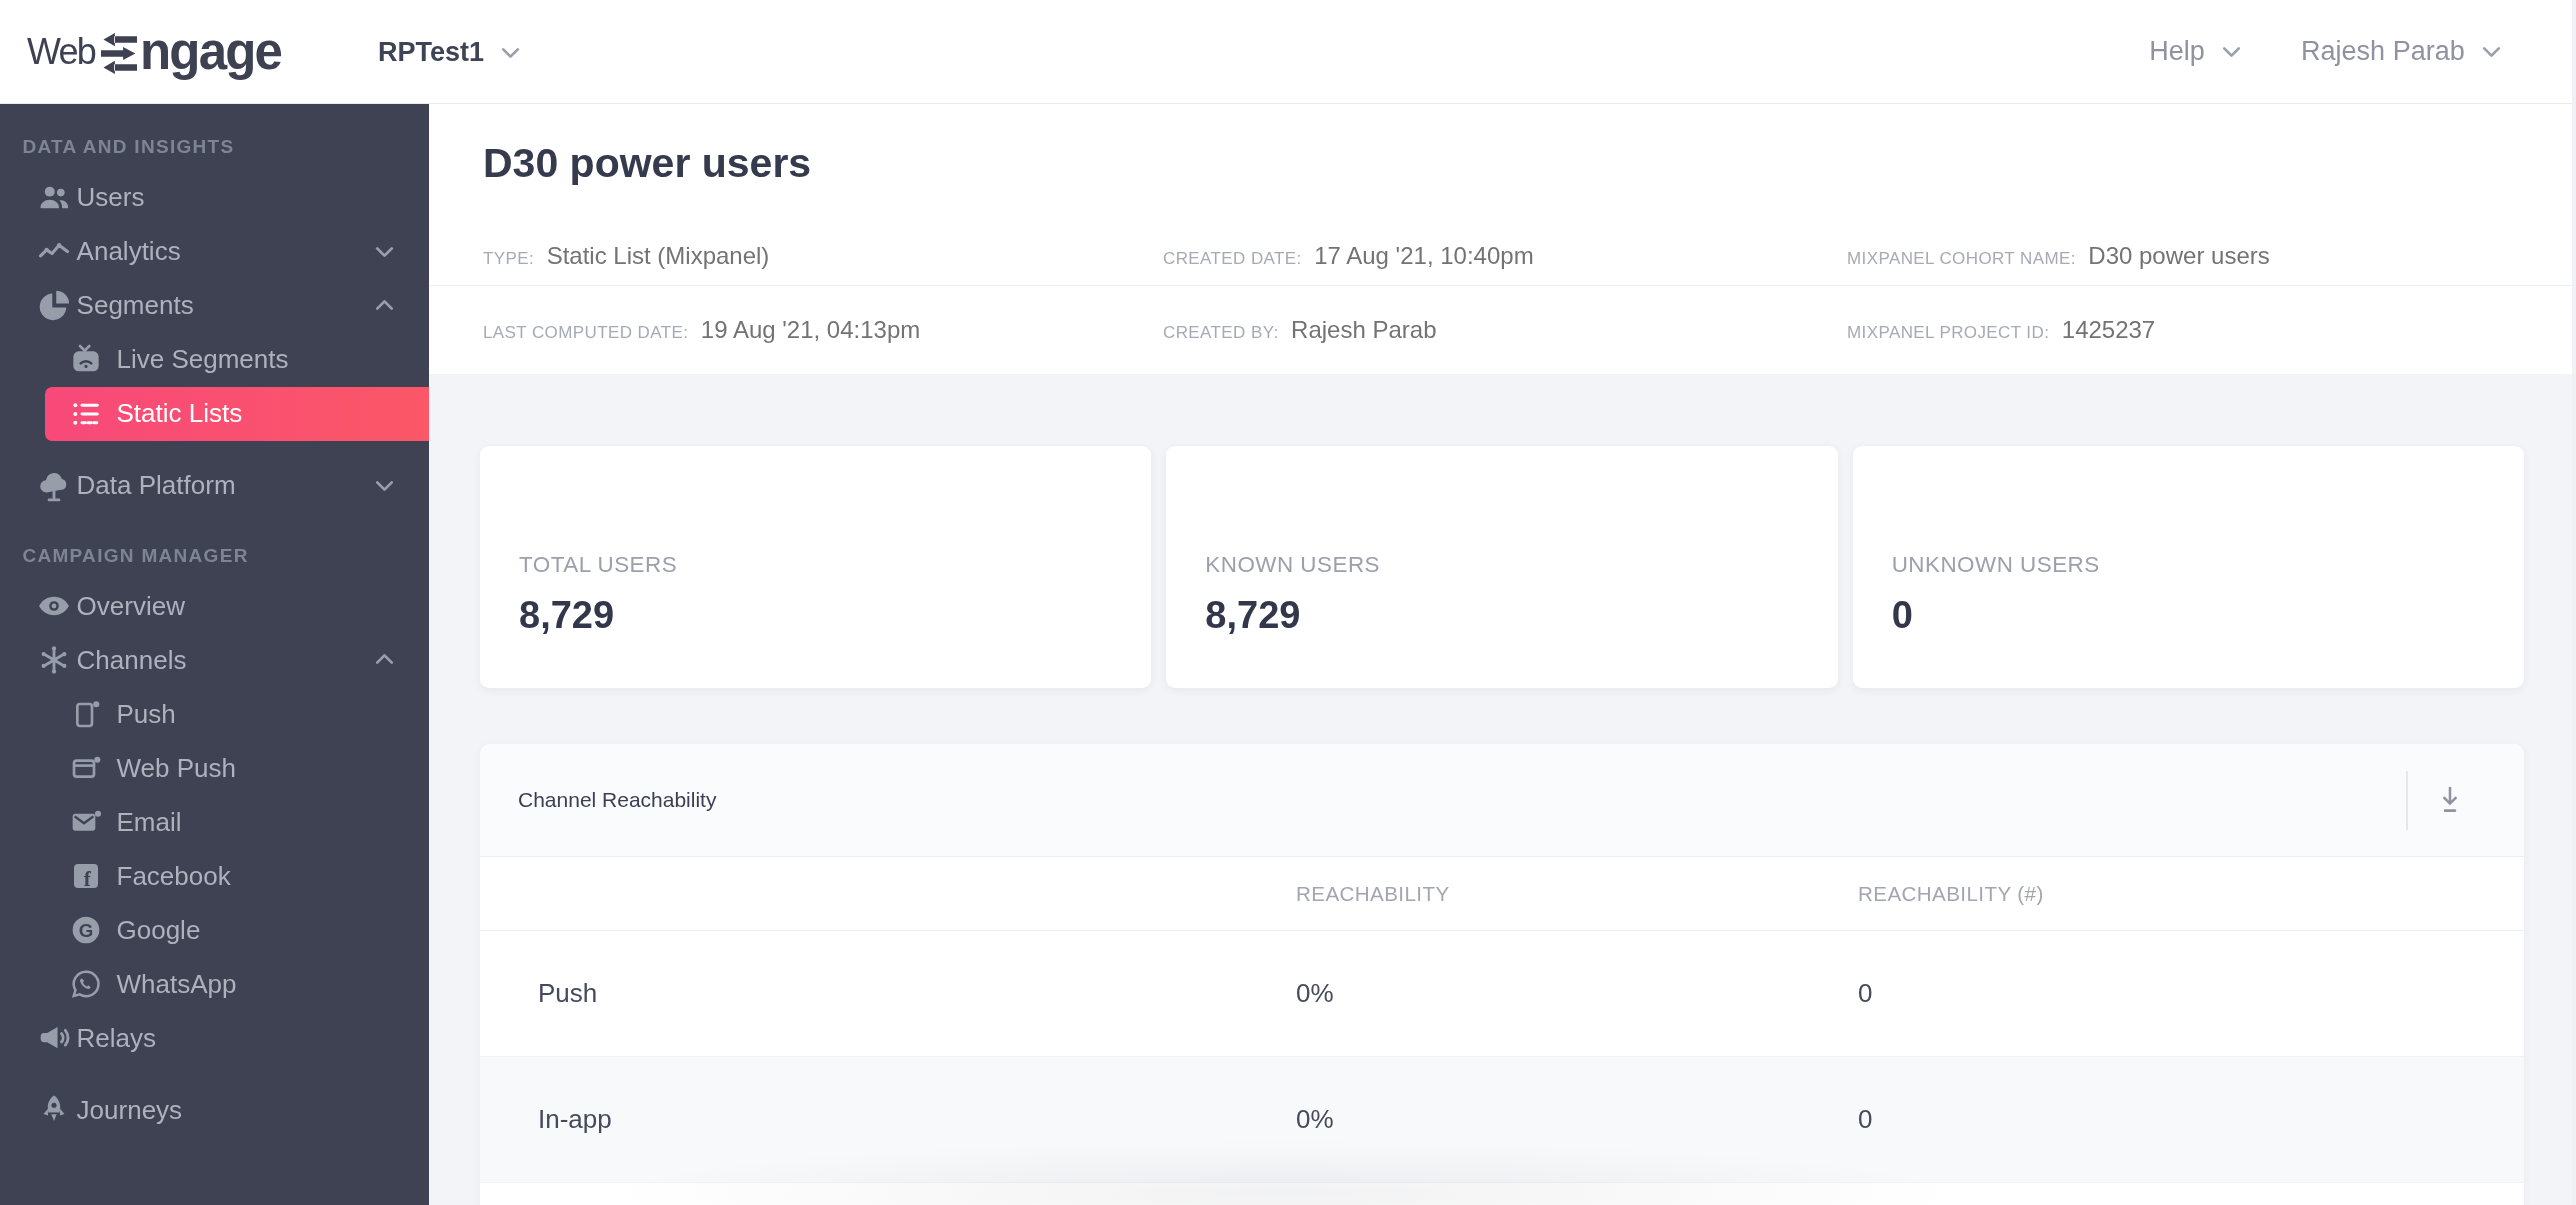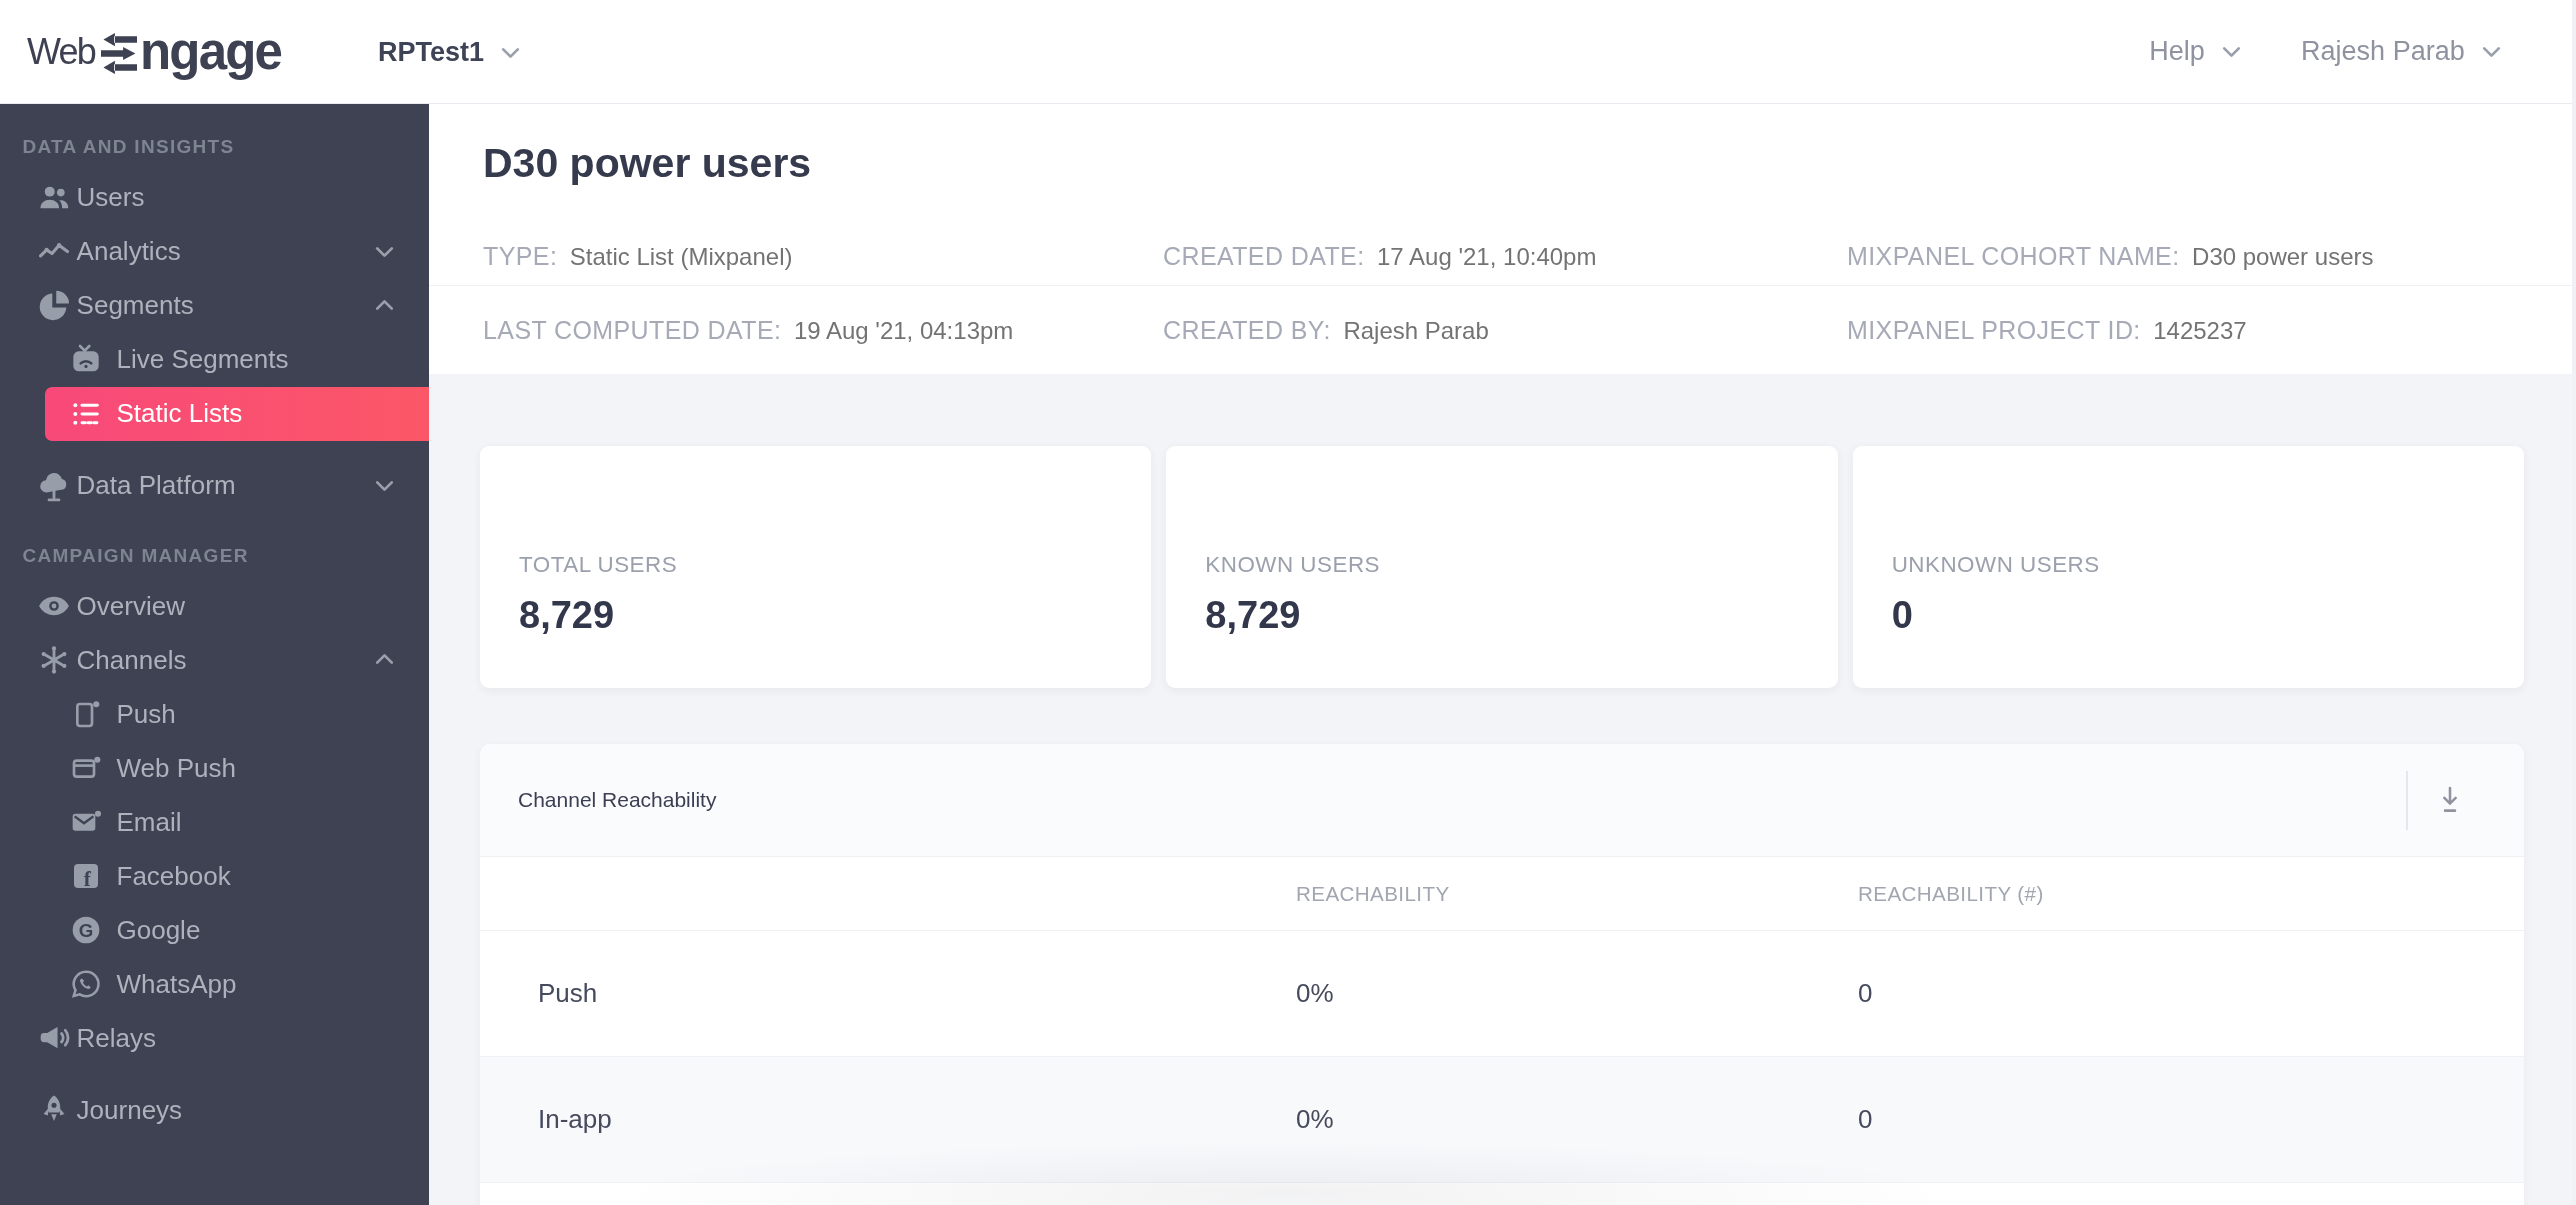--- a/index.html
+++ b/index.html
@@ -42,21 +42,21 @@
   
   .main { position:absolute; top:104px; left:429px; width:2147px; height:1102px; }
   .page-head { position:relative; background:#fff; height:270px; }
   .page-title { position:absolute; top:36px; left:54px; font-size:41px; font-weight:700; color:#353a4d; }
   .meta { position:absolute; top:123px; left:0; right:0; }
   .meta-row { display:flex; align-items:center; padding-left:54px; }
   .meta-row.r1 { height:59px; border-bottom:1.8px solid #eef0f4; }
   .meta-row.r2 { height:88px; }
   .meta-col { display:flex; align-items:baseline; gap:12.5px; }
   .meta-col.c1 { width:680px; } .meta-col.c2 { width:684px; } .meta-col.c3 { flex:1; }
-  .meta-label { font-size:25px; color:#a6aab6; letter-spacing:0.4px;text-align:right; }
+  .meta-label { font-size:17px; color:#a6aab6; letter-spacing:0.4px;text-align:right; }
   .meta-value { font-size:24px; color:#737373; }
 
   .content { position:absolute; top:270px; left:0; right:0; bottom:0;
     background:#f3f4f7; padding:72px 52px 0 51px; }
   .cards { display:flex; gap:15px; }
   .card { flex:1; height:242px; background:#fff; border-radius:9px;
     box-shadow:0 2.7px 9px rgba(45,50,75,0.06); padding:106px 0 0 39px; }
   .card-label { font-size:22.4px; color:#9ba0ad; letter-spacing:0.5px; }
   .card-value { margin-top:16px; font-size:38px; font-weight:700; color:#32374b; }
 

